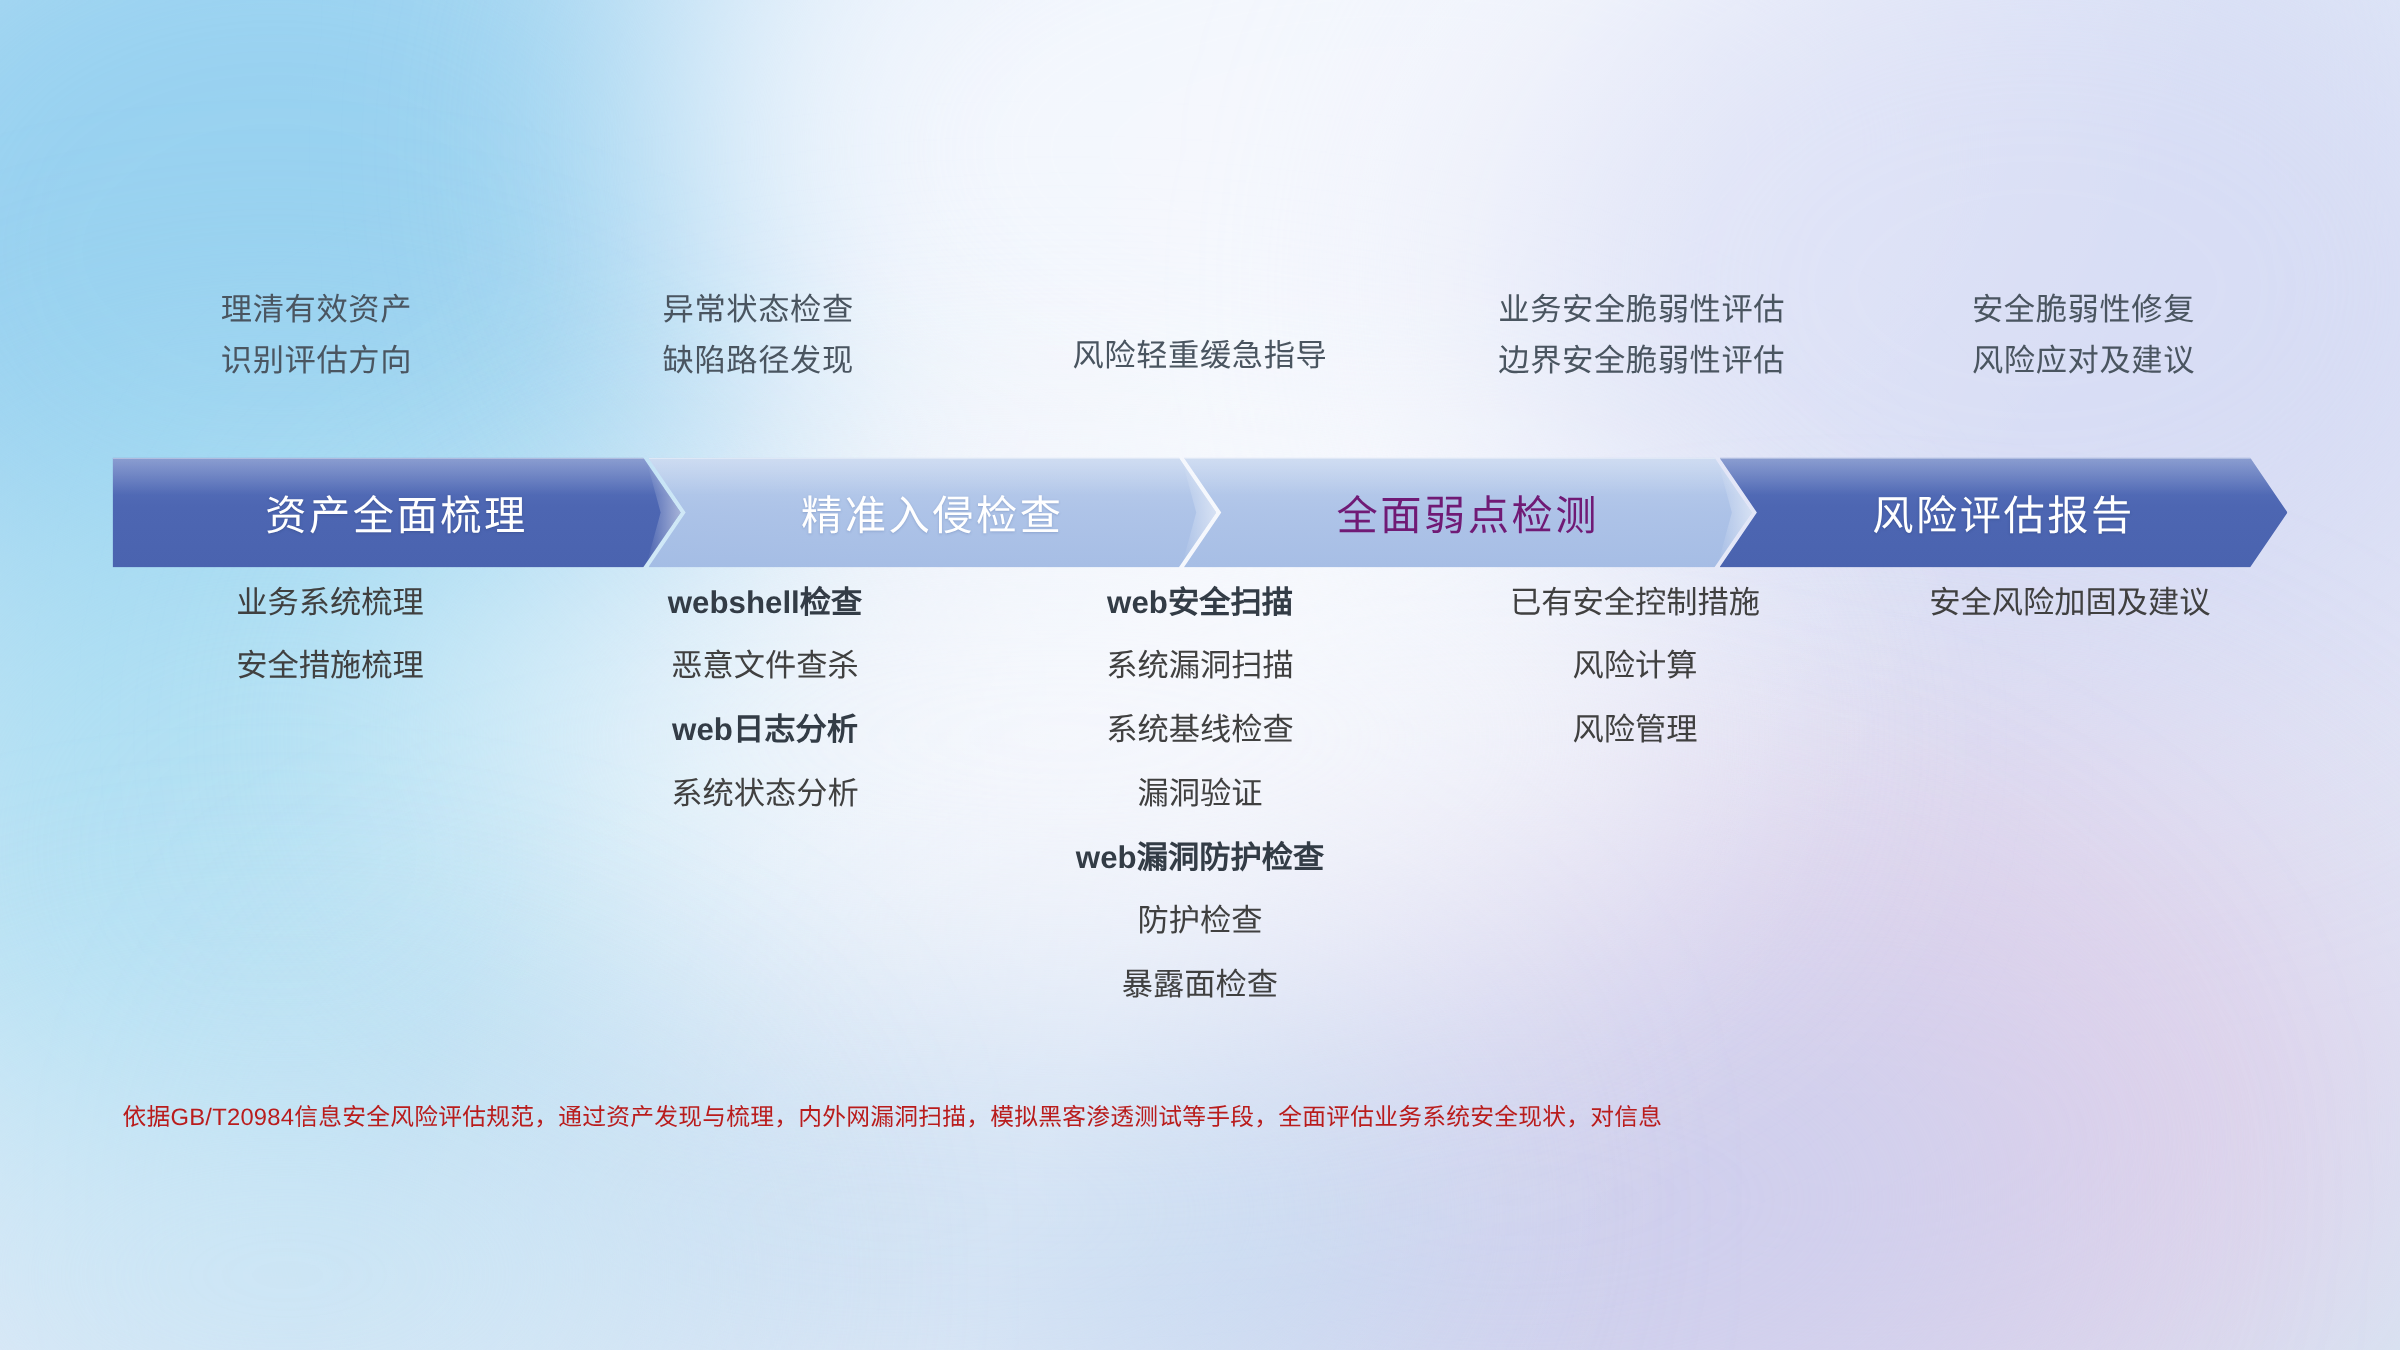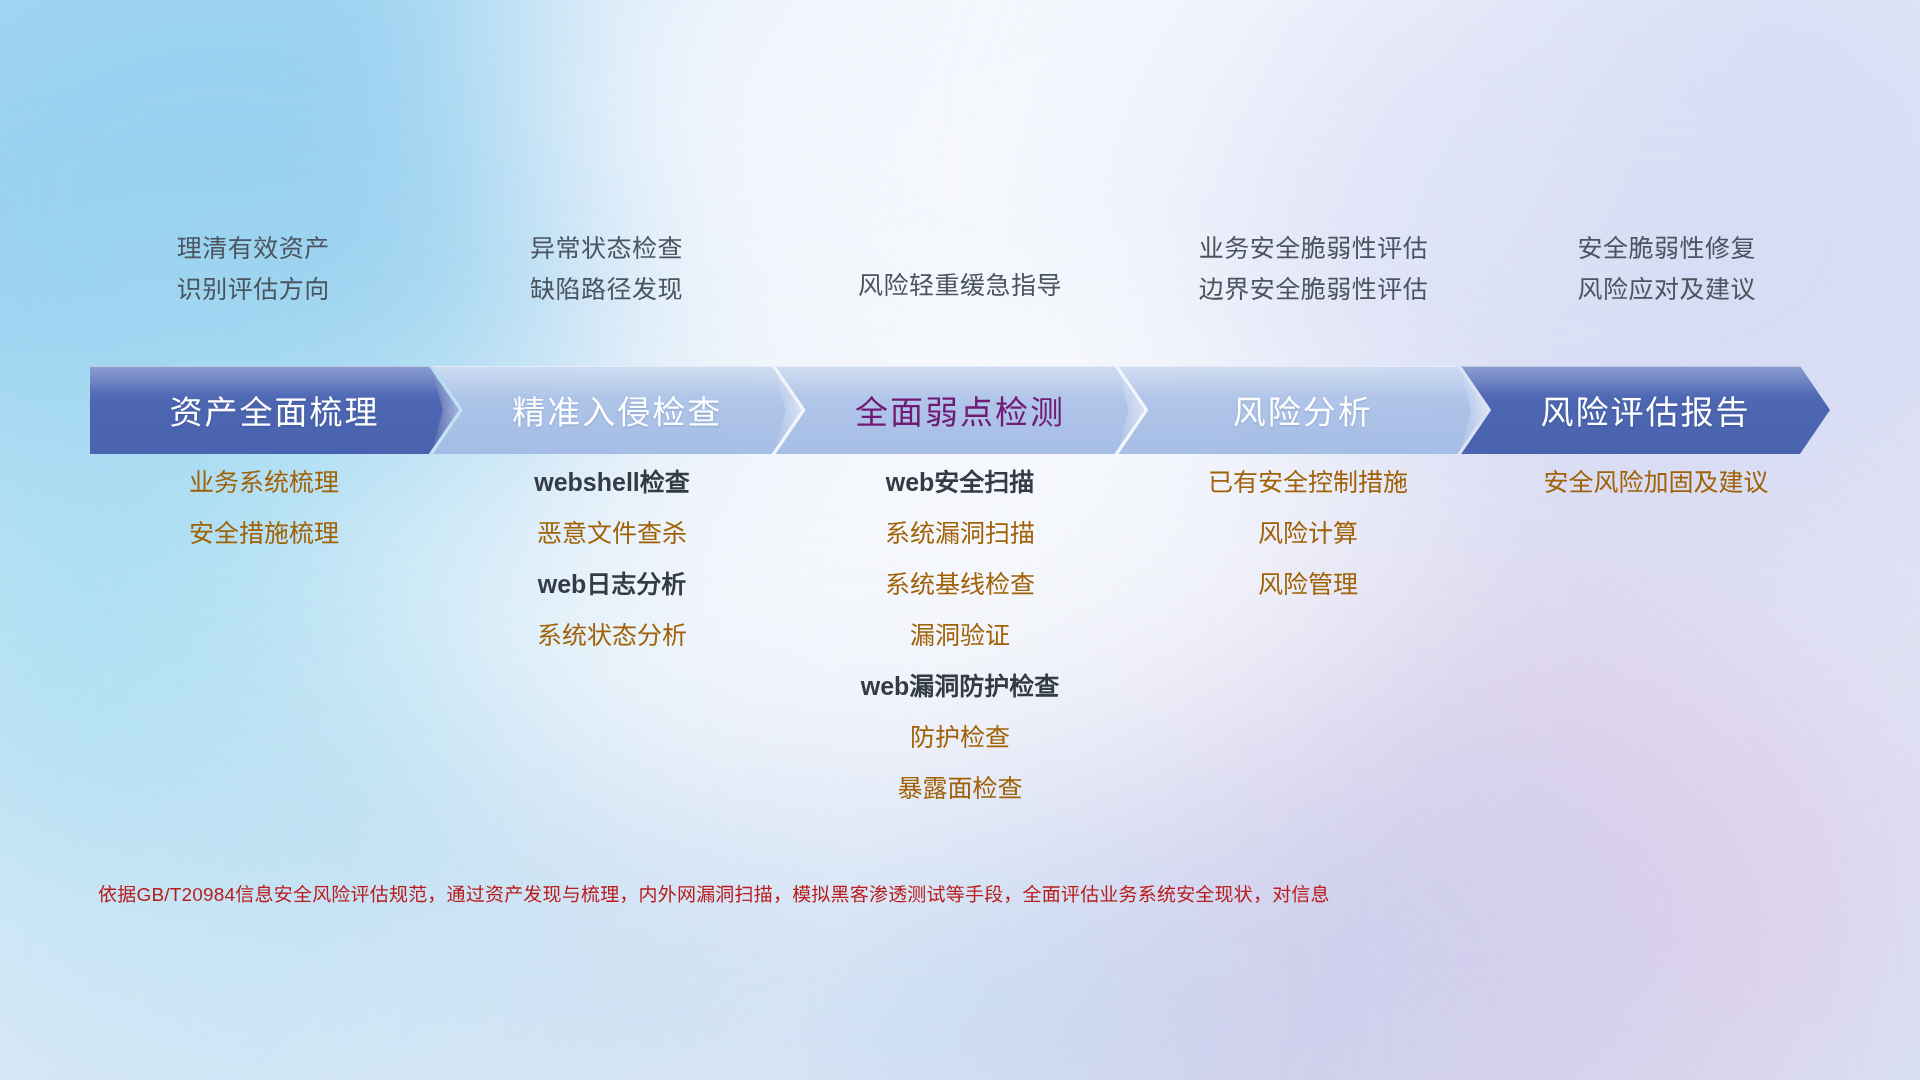--- a/index.html
+++ b/index.html
@@ -92,21 +92,21 @@
   }
   #banner-shadow{
     position:absolute;left:96px;top:372px;width:1728px;height:84px;
     background:rgba(120,140,180,.18);filter:blur(14px);border-radius:6px;z-index:-1;
   }
 
   
   #bottom-row{top:470px;}
   .bot-col{gap:0;}
   .bot-item{
-    font-size:25px;color:#a16207;line-height:1;white-space:nowrap;margin-bottom:26px;
+    font-size:25px;color:#404040;line-height:1;white-space:nowrap;margin-bottom:26px;
   }
   .bot-item.bold{font-weight:bold;color:#333c46;}
 
   
   #footer{
     position:absolute;left:98px;top:880px;width:1560px;
     font-size:19px;line-height:1.62;color:#b91c1c;letter-spacing:.2px;
   }
   #footer .fl{display:block;white-space:nowrap;}
 </style>
@@ -174,27 +174,20 @@
     </div>
 
     <div class="chev light">
       <div class="inner"></div>
       <div class="gloss"></div>
       <div class="edge"></div>
       <div class="sep"></div>
       <div class="label blue">全面弱点检测</div>
     </div>
 
-    <div class="chev light">
-      <div class="inner"></div>
-      <div class="gloss"></div>
-      <div class="edge"></div>
-      <div class="sep"></div>
-      <div class="label white">风险分析</div>
-    </div>
 
     <div class="chev dark">
       <div class="inner"></div>
       <div class="gloss"></div>
       <div class="edge"></div>
       <div class="label">风险评估报告</div>
     </div>
   </div>
 
   <div class="row" id="bottom-row">

